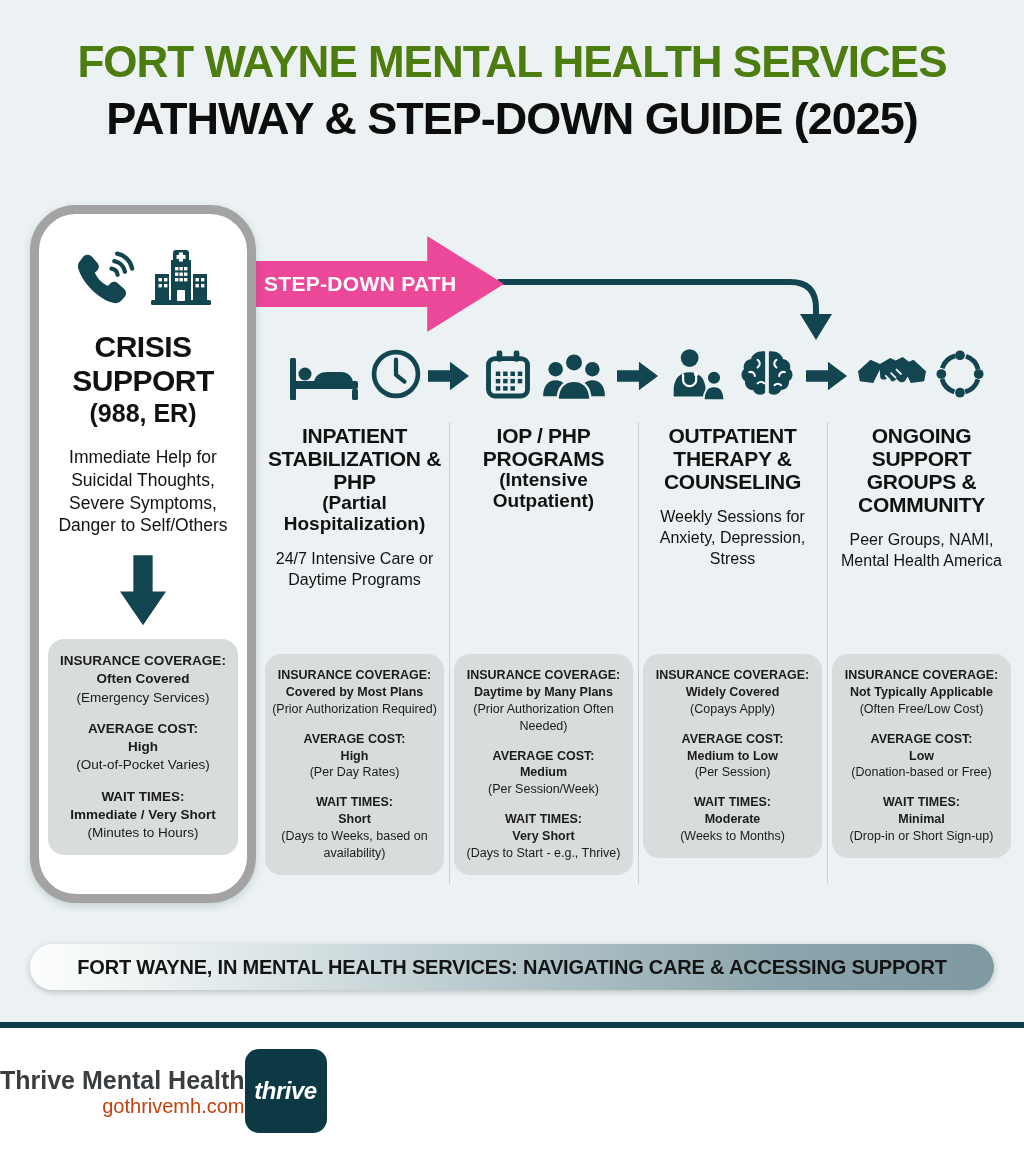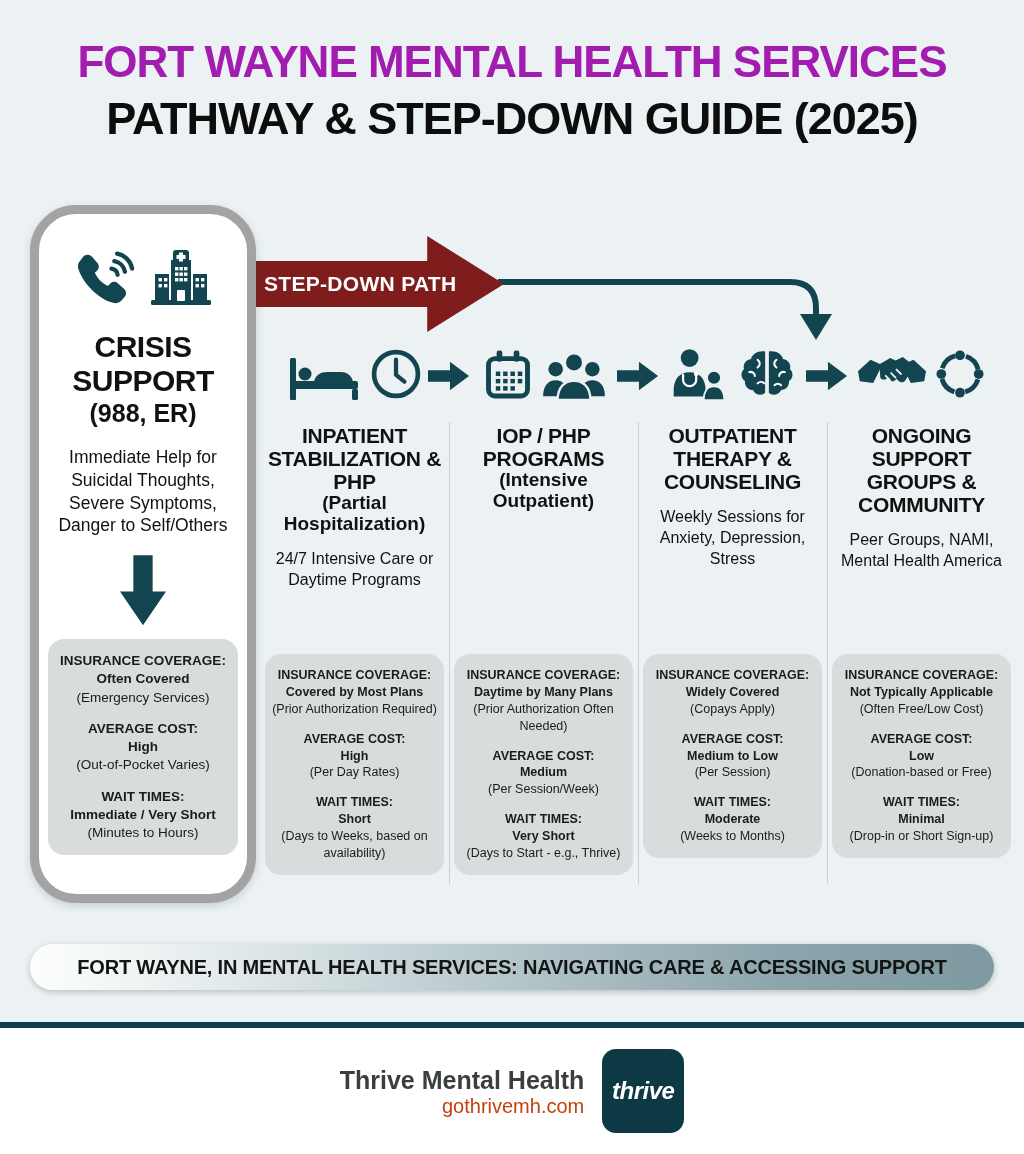--- a/index.html
+++ b/index.html
@@ -1,40 +1,40 @@
 <!DOCTYPE html>
 <html><head>
 <meta charset="utf-8">
 <style>
   html,body{margin:0;padding:0;}
   .canvas{position:relative;width:1024px;height:1154px;background:#ecf2f3;overflow:hidden;
           font-family:"Liberation Sans",sans-serif;color:#111;}
   
   .title-wrap{position:absolute;top:34px;left:0;width:100%;text-align:center;line-height:1.28;}
-  .title-line1{font-size:44px;font-weight:bold;letter-spacing:-1px;color:#a21caf;}
+  .title-line1{font-size:44px;font-weight:bold;letter-spacing:-1px;color:#4d7c0f;}
   .title-line2{font-size:45px;font-weight:bold;letter-spacing:-1px;color:#0d0d0d;}
   
   .crisis-panel{position:absolute;left:30px;top:205px;width:226px;height:698px;background:#ffffff;
     border:9px solid #a3a3a3;border-radius:46px;box-sizing:border-box;z-index:3;
     box-shadow:0 3px 8px rgba(18,63,74,.18);text-align:center;}
   .crisis-icons{margin-top:26px;display:flex;justify-content:center;align-items:center;gap:12px;height:76px;}
   .crisis-title{margin-top:14px;font-size:30px;font-weight:bold;line-height:1.12;letter-spacing:-.5px;}
   .crisis-sub{font-size:25px;font-weight:bold;margin-top:2px;}
   .crisis-desc{margin-top:18px;padding:0 10px;font-size:17.5px;line-height:1.3;}
   .down-arrow{width:46px;height:70px;background:#12454f;margin:18px auto 14px auto;
     clip-path:polygon(29% 0,71% 0,71% 52%,100% 52%,50% 100%,0 52%,29% 52%);}
   
   .info-box{background:#d8dcdd;border-radius:16px;padding:13px 5px;font-size:12.5px;line-height:1.35;
     color:#1b1b1b;text-align:center;}
   .crisis-panel .info-box{margin:0 9px;font-size:13.5px;}
   .info-sec{margin-bottom:13px;}
   .info-sec:last-child{margin-bottom:0;}
   .info-label,.info-value{font-weight:bold;}
   
-  .big-arrow{position:absolute;left:248px;top:236px;width:256px;height:96px;background:#7f1d1d;z-index:2;
+  .big-arrow{position:absolute;left:248px;top:236px;width:256px;height:96px;background:#ec4899;z-index:2;
     clip-path:polygon(0 26%,70% 26%,70% 0,100% 50%,70% 100%,70% 74%,0 74%);
     display:flex;align-items:center;}
   .big-arrow-label{color:#ffffff;font-size:21px;font-weight:bold;letter-spacing:.3px;padding-left:16px;}
   .connector{position:absolute;left:498px;top:276px;z-index:1;}
   
   .icons-row{position:absolute;left:260px;top:336px;width:756px;display:grid;
     grid-template-columns:repeat(4,189px);}
   .icon-cell{display:flex;justify-content:center;align-items:center;gap:8px;height:76px;}
   .flow-arrow{position:absolute;top:356px;width:42px;height:40px;}
   .flow-arrow.a1{left:428px;} .flow-arrow.a2{left:617px;} .flow-arrow.a3{left:806px;}
@@ -49,21 +49,21 @@
   .divider{position:absolute;top:422px;width:1px;height:462px;background:#c7d0d3;}
   .divider.d1{left:449px;} .divider.d2{left:638px;} .divider.d3{left:827px;}
   
   .banner{position:absolute;left:30px;top:944px;width:964px;height:46px;border-radius:23px;
     background:linear-gradient(90deg,#fdfefe 0%,#e6edee 18%,#b7c8cc 48%,#8ca5ac 78%,#7f99a1 100%);
     box-shadow:0 2px 6px rgba(0,0,0,.22);display:flex;align-items:center;justify-content:center;}
   .banner-text{font-size:20px;font-weight:bold;letter-spacing:-.2px;color:#141414;}
   
   .separator{position:absolute;left:0;top:1022px;width:100%;height:6px;background:#0f3e4a;}
   .footer{position:absolute;left:0;top:1028px;width:100%;height:126px;background:#ffffff;
-    display:flex;justify-content:center;align-items:center;box-sizing:border-box;gap:18px;}
+    display:flex;justify-content:flex-start;align-items:center;box-sizing:border-box;}
   .footer-text{text-align:right;}
   .footer-brand{font-size:25px;font-weight:bold;color:#3a3e40;line-height:1.2;}
   .footer-url{font-size:20px;color:#c2410c;}
   .logo{width:82px;height:84px;background:#0c3944;border-radius:14px;display:flex;
     align-items:center;justify-content:center;}
   .logo-text{color:#ffffff;font-size:24px;font-weight:bold;font-style:italic;letter-spacing:-.5px;}
   svg{display:block;}
 </style>
 </head>
 <body>

